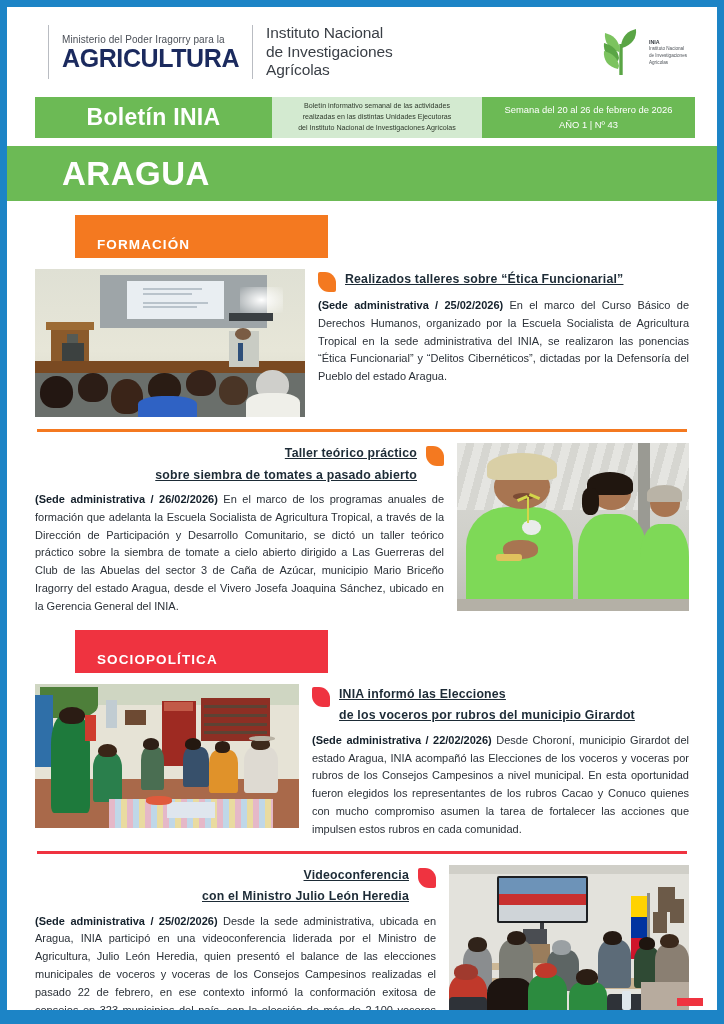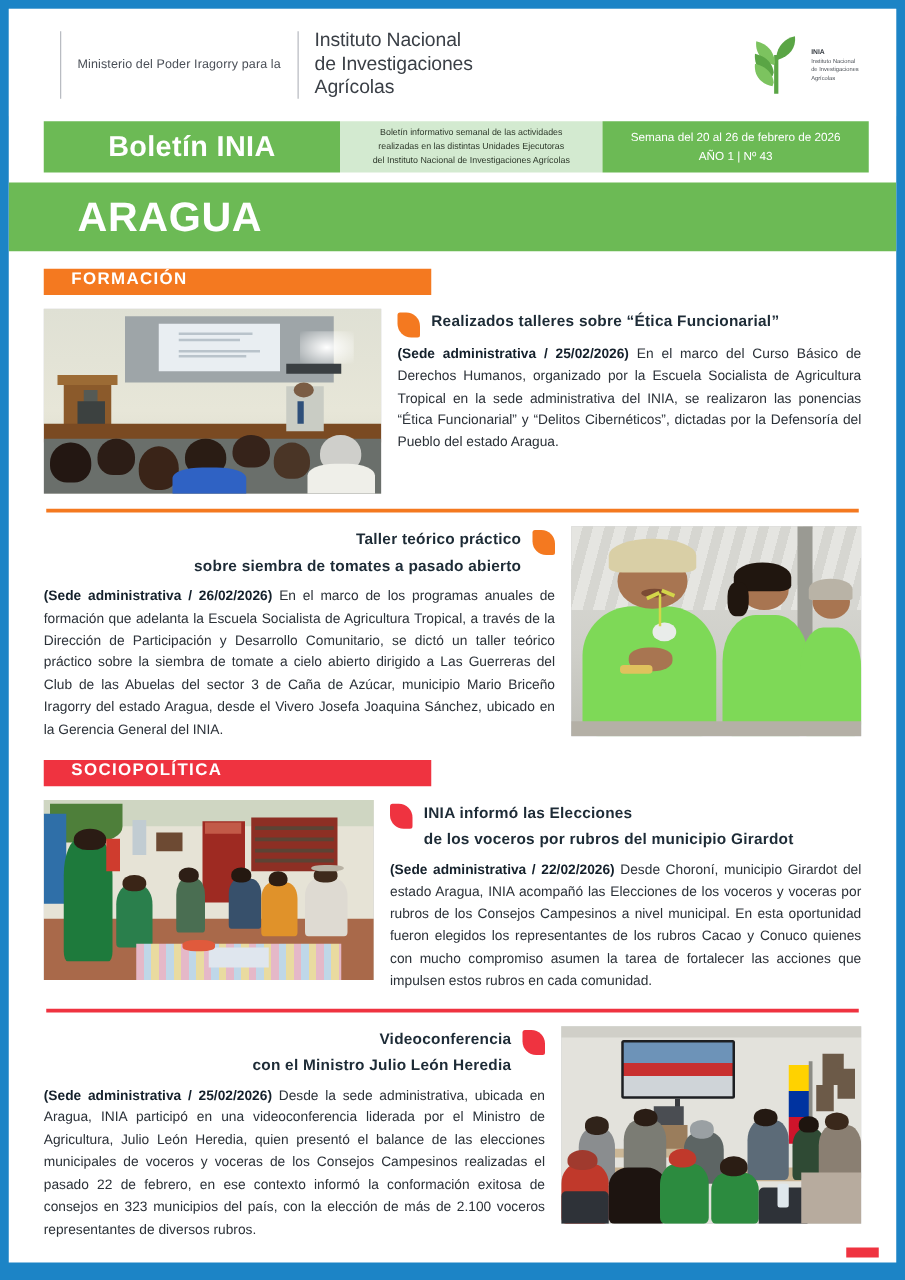--- a/index.html
+++ b/index.html
@@ -116,22 +116,23 @@
   .state-banner .state-name {
     color: #ffffff; font-size: 33px; font-weight: bold; letter-spacing: .5px;
   }
 
   
   .content { padding: 0 28px 0 28px; }
 
   .section-tag {
     display: inline-block; color: #ffffff;
     font-size: 13.5px; font-weight: bold; letter-spacing: 1.1px;
-    padding: 0 0 6px 22px; width: 310px;
+    padding: 22px 0 6px 22px; width: 253px;
     margin-top: 14px;
+    margin-left: 40px;
   }
   .section-tag.orange { background: #f47920; }
   .section-tag.red    { background: #ef3340; }
 
   .article {
     display: flex; gap: 13px; margin-top: 11px; align-items: flex-start;
   }
 
   .photo {
     flex: 0 0 auto; position: relative; overflow: hidden;
@@ -147,21 +148,21 @@
   .bullet.orange { background: #f47920; }
   .bullet.red    { background: #ef3340; }
 
   .head-row { display: flex; gap: 9px; align-items: flex-start; }
   .head-row.right { flex-direction: row-reverse; }
 
   .headline {
     font-size: 12.3px; font-weight: bold; color: #1d2b36;
     line-height: 1.75; letter-spacing: .2px; flex: 1 1 auto;
   }
-  .headline .l2 { display: block; }
+  .headline .l2 { display: block; text-decoration: underline; }
   .head-right .headline { text-align: right; }
 
   .body-text {
     font-size: 11px; color: #2b3138; line-height: 1.62;
     text-align: justify; margin-top: 5px;
   }
   .body-text b { font-weight: bold; color: #14202b; }
 
   .divider { height: 3px; margin: 12px 2px 0 2px; }
   .divider.orange { background: #f47920; }
@@ -224,20 +225,21 @@
 
 <div class="page">
 
   <div class="logo-bar">
 
 
     <div class="vdiv"></div>
 
     <div class="ministerio">
       <div class="ministerio-small">Ministerio del Poder Iragorry para la</div>
+      <div class="ministerio-big">AGRICULTURA</div>
     </div>
 
     <div class="vdiv"></div>
 
     <div class="inst-name">
       <div>Instituto Nacional</div>
       <div>de Investigaciones</div>
       <div>Agrícolas</div>
     </div>
 

